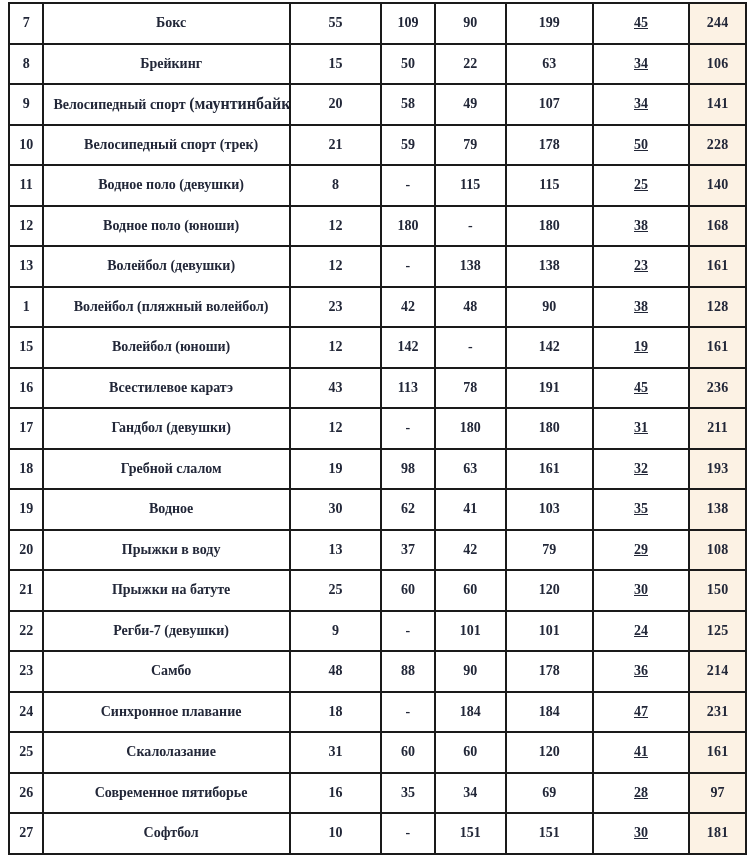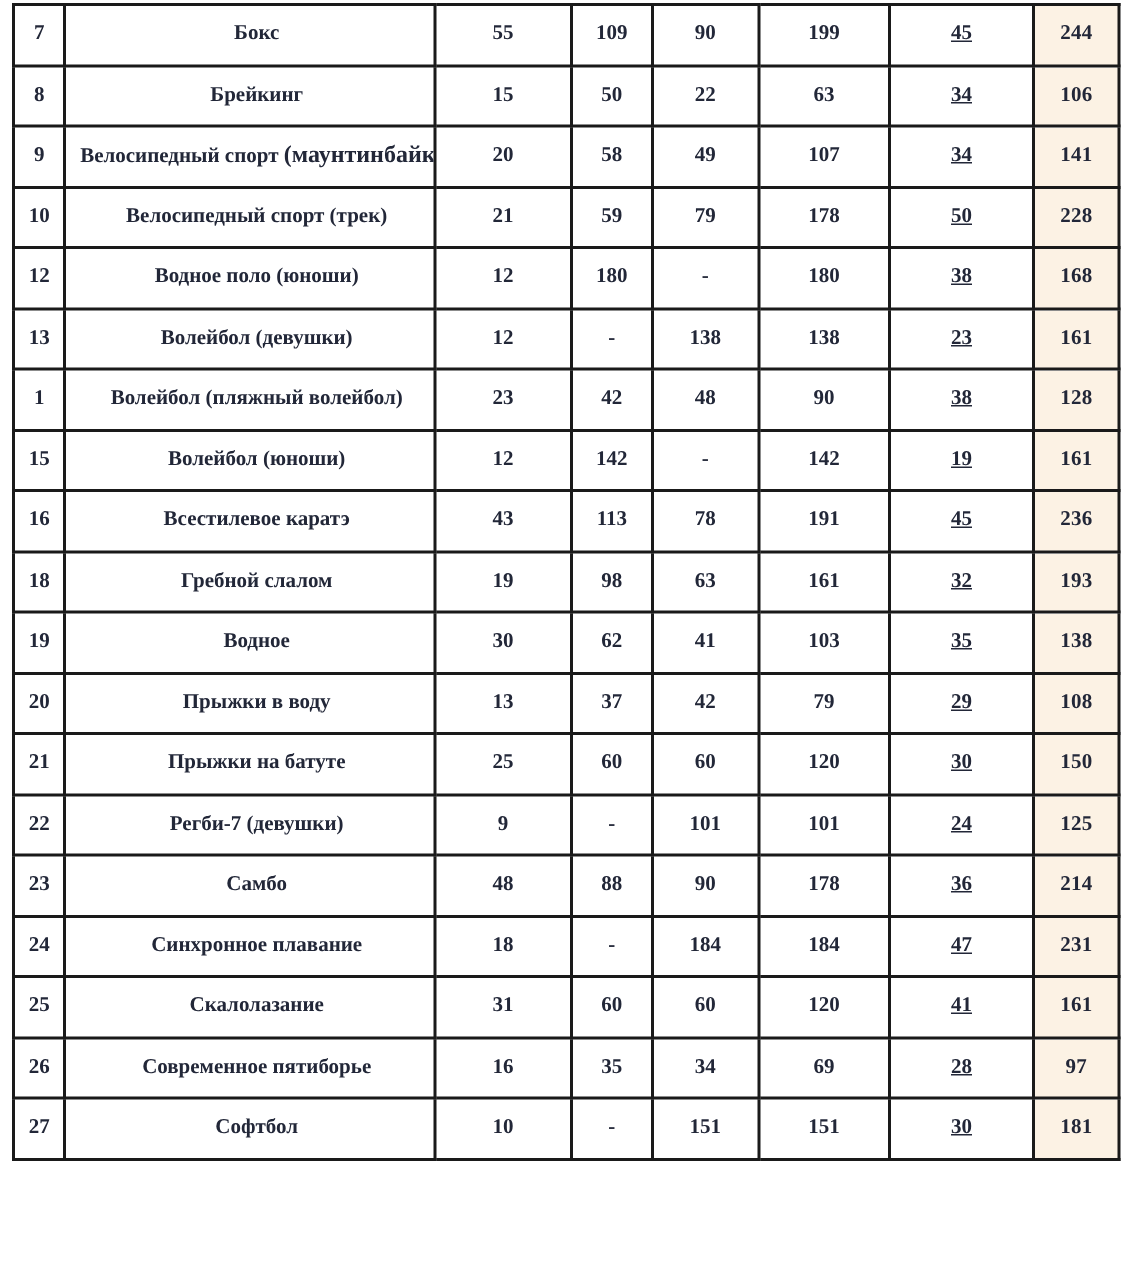--- a/index.html
+++ b/index.html
@@ -113,20 +113,30 @@
           <td class="cell-num">10</td>
           <td class="cell-name"><span>Велосипедный спорт (трек)</span></td>
           <td class="cell-v0">21</td>
           <td class="cell-v1">59</td>
           <td class="cell-v2">79</td>
           <td class="cell-v3">178</td>
           <td class="cell-v4">50</td>
           <td class="cell-total">228</td>
         </tr>
         <tr>
+          <td class="cell-num">11</td>
+          <td class="cell-name"><span>Водное поло (девушки)</span></td>
+          <td class="cell-v0">8</td>
+          <td class="cell-v1">-</td>
+          <td class="cell-v2">115</td>
+          <td class="cell-v3">115</td>
+          <td class="cell-v4">25</td>
+          <td class="cell-total">140</td>
+        </tr>
+        <tr>
           <td class="cell-num">12</td>
           <td class="cell-name"><span>Водное поло (юноши)</span></td>
           <td class="cell-v0">12</td>
           <td class="cell-v1">180</td>
           <td class="cell-v2">-</td>
           <td class="cell-v3">180</td>
           <td class="cell-v4">38</td>
           <td class="cell-total">168</td>
         </tr>
         <tr>
@@ -163,20 +173,30 @@
           <td class="cell-num">16</td>
           <td class="cell-name"><span>Всестилевое каратэ</span></td>
           <td class="cell-v0">43</td>
           <td class="cell-v1">113</td>
           <td class="cell-v2">78</td>
           <td class="cell-v3">191</td>
           <td class="cell-v4">45</td>
           <td class="cell-total">236</td>
         </tr>
         <tr>
+          <td class="cell-num">17</td>
+          <td class="cell-name"><span>Гандбол (девушки)</span></td>
+          <td class="cell-v0">12</td>
+          <td class="cell-v1">-</td>
+          <td class="cell-v2">180</td>
+          <td class="cell-v3">180</td>
+          <td class="cell-v4">31</td>
+          <td class="cell-total">211</td>
+        </tr>
+        <tr>
           <td class="cell-num">18</td>
           <td class="cell-name"><span>Гребной слалом</span></td>
           <td class="cell-v0">19</td>
           <td class="cell-v1">98</td>
           <td class="cell-v2">63</td>
           <td class="cell-v3">161</td>
           <td class="cell-v4">32</td>
           <td class="cell-total">193</td>
         </tr>
         <tr>

